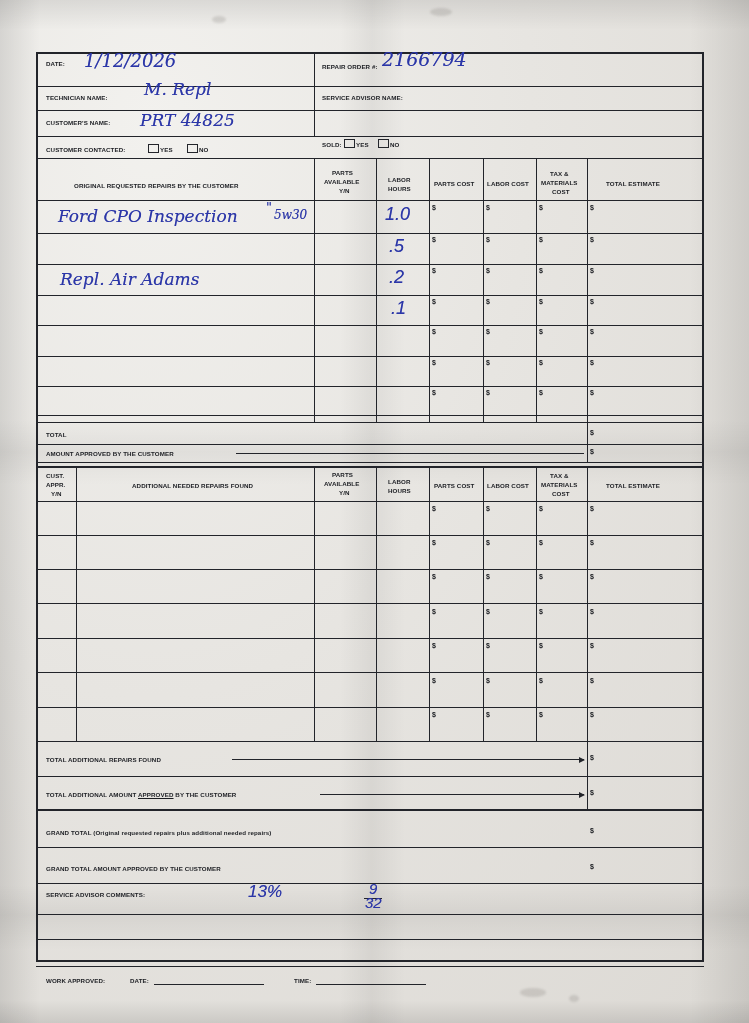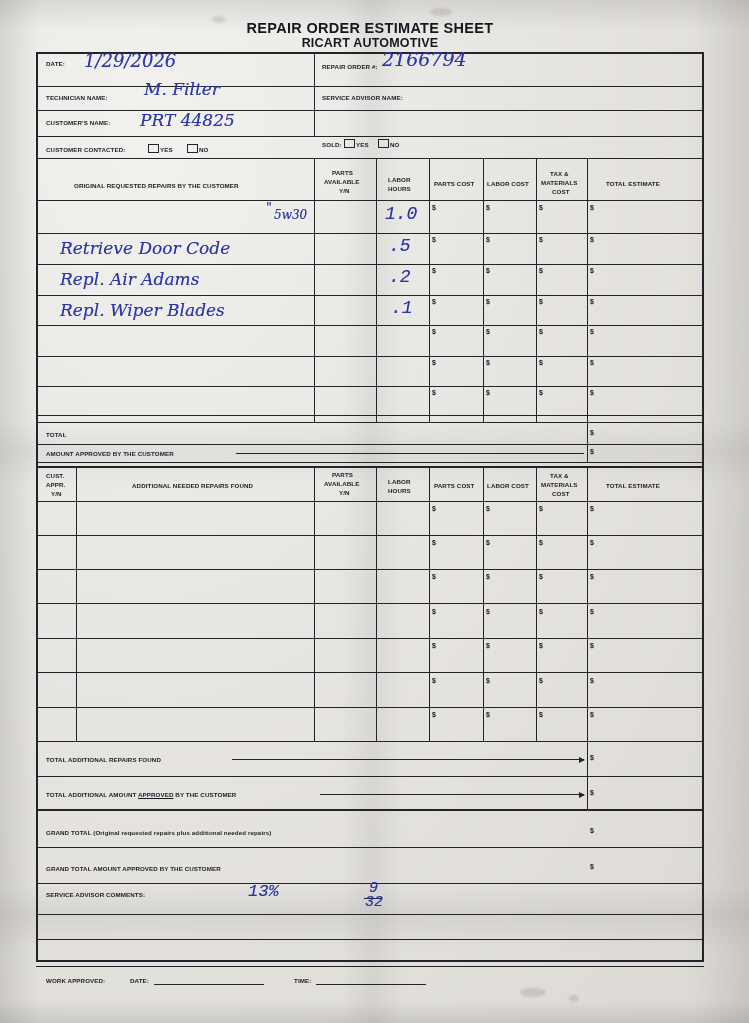--- a/index.html
+++ b/index.html
@@ -101,21 +101,21 @@
 
   
   .hw {
     position: absolute;
     font-family: "DejaVu Serif", serif;
     color: #2b36a8;
     font-style: italic;
     white-space: nowrap;
     text-shadow: 0 0 .6px rgba(43,54,168,.55);
   }
-  .hw.n { font-family: Liberation Mono, monospace; font-style: italic; }
+  .hw.n { font-family: Liberation Sans, sans-serif; font-style: italic; }
 
   .arrow { position: absolute; height: 1px; background: #22242a; }
   .arrow::after {
     content: "";
     position: absolute;
     right: -1px; top: -2.5px;
     border-left: 6px solid #22242a;
     border-top: 3px solid transparent;
     border-bottom: 3px solid transparent;
   }
@@ -128,38 +128,36 @@
   <div class="fold v1"></div>
   <div class="fold h1"></div>
   <div class="smudge" style="left:520px;top:988px;width:26px;height:9px;"></div>
   <div class="smudge" style="left:569px;top:995px;width:10px;height:7px;"></div>
   <div class="smudge" style="left:212px;top:16px;width:14px;height:7px;"></div>
   <div class="smudge" style="left:430px;top:8px;width:22px;height:8px;"></div>
 </div>
 
 <div id="form">
 
-  <div class="title1" style="top:6px;">REPAIR ORDER ESTIMATE SHEET</div>
-  <div class="title2" style="top:22px;">RICART AUTOMOTIVE</div>
 
   <div class="line hl thick" style="left:0;top:38px;width:668px;"></div>
   <div class="line vl thick" style="left:0;top:38px;height:910px;"></div>
   <div class="line vl thick" style="left:666px;top:38px;height:910px;"></div>
   <div class="line hl thick" style="left:0;top:946px;width:668px;"></div>
 
   <div class="line hl" style="left:0;top:72px;width:668px;"></div>
   <div class="line hl" style="left:0;top:96px;width:668px;"></div>
   <div class="line hl" style="left:0;top:122px;width:668px;"></div>
   <div class="line vl" style="left:278px;top:38px;height:84px;"></div>
 
   <div class="lbl" style="left:10px;top:46px;">DATE:</div>
-  <div class="hw" style="left:48px;top:36px;font-size:18px;">1/29/2026</div>
+  <div class="hw" style="left:48px;top:36px;font-size:18px;">1/12/2026</div>
 
   <div class="lbl" style="left:10px;top:80px;">TECHNICIAN NAME:</div>
-  <div class="hw" style="left:108px;top:65px;font-size:17px;">M. Filter</div>
+  <div class="hw" style="left:108px;top:65px;font-size:17px;">M. Repl</div>
 
   <div class="lbl" style="left:10px;top:105px;">CUSTOMER'S NAME:</div>
   <div class="hw" style="left:104px;top:96px;font-size:17px;">PRT 44825</div>
 
   <div class="lbl" style="left:286px;top:49px;">REPAIR ORDER #:</div>
   <div class="hw" style="left:346px;top:34px;font-size:19px;">2166794</div>
 
   <div class="lbl" style="left:286px;top:80px;">SERVICE ADVISOR NAME:</div>
   <div class="hw" style="left:380px;top:70px;font-size:16px;"></div>
 
@@ -240,31 +238,30 @@
   <div class="dollar" style="left:396px;top:345px;">$</div>
   <div class="dollar" style="left:450px;top:345px;">$</div>
   <div class="dollar" style="left:503px;top:345px;">$</div>
   <div class="dollar" style="left:554px;top:345px;">$</div>
 
   <div class="dollar" style="left:396px;top:375px;">$</div>
   <div class="dollar" style="left:450px;top:375px;">$</div>
   <div class="dollar" style="left:503px;top:375px;">$</div>
   <div class="dollar" style="left:554px;top:375px;">$</div>
 
+  <div class="hw" style="left:22px;top:192px;font-size:17px;">Ford CPO Inspection</div>
   <div class="hw" style="left:230px;top:186px;font-size:13px;">"</div>
   <div class="hw" style="left:238px;top:194px;font-size:12px;">5w30</div>
   <div class="hw n" style="left:349px;top:190px;font-size:18px;">1.0</div>
 
-  <div class="hw" style="left:24px;top:224px;font-size:17px;">Retrieve Door Code</div>
   <div class="hw n" style="left:353px;top:222px;font-size:18px;">.5</div>
 
   <div class="hw" style="left:24px;top:255px;font-size:17px;">Repl. Air Adams</div>
   <div class="hw n" style="left:353px;top:253px;font-size:18px;">.2</div>
 
-  <div class="hw" style="left:24px;top:286px;font-size:17px;">Repl. Wiper Blades</div>
   <div class="hw n" style="left:355px;top:284px;font-size:18px;">.1</div>
 
   <div class="hw" style="left:24px;top:316px;font-size:17px;"></div>
   <div class="hw" style="left:24px;top:346px;font-size:17px;"></div>
   <div class="hw" style="left:24px;top:376px;font-size:17px;"></div>
   <div class="hw" style="left:24px;top:392px;font-size:17px;"></div>
 
   <div class="line hl" style="left:0;top:430px;width:668px;"></div>
   <div class="line hl" style="left:0;top:448px;width:668px;"></div>
   <div class="line hl thick" style="left:0;top:452px;width:668px;"></div>

